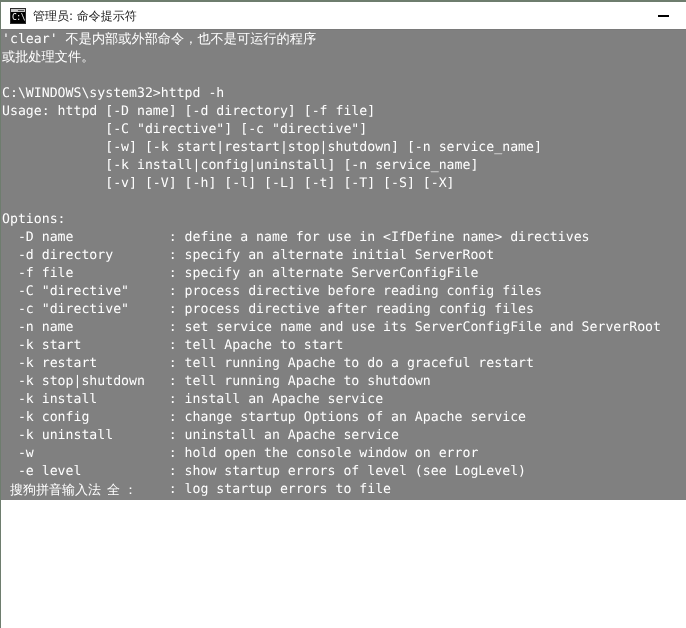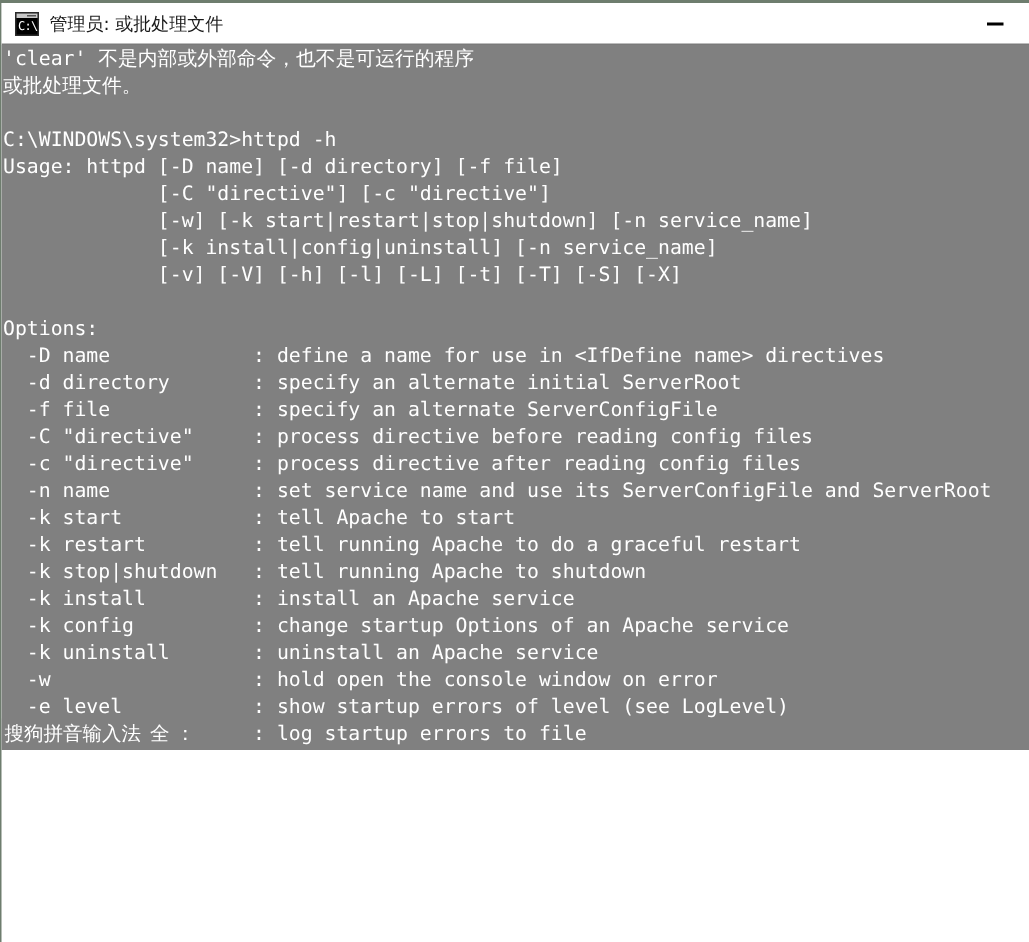--- a/index.html
+++ b/index.html
@@ -144,21 +144,21 @@
 
   
   #ime-bar {
     position: absolute;
     left: 0;
     bottom: 0;
     height: 21px;
     display: flex;
     align-items: center;
     background: #808080;
-    padding-left: 2px;
+    padding-left: 9px;
   }
   #ime-bar .ime-name {
     font-family: "DejaVu Sans", sans-serif;
     font-size: 13px;
     color: #ffffff;
     white-space: nowrap;
     line-height: 15px;
   }
   #ime-bar .ime-mode {
     font-family: "DejaVu Sans", sans-serif;
@@ -180,21 +180,21 @@
 </head>
 <body>
 
 <div id="window">
 
   <div id="titlebar">
     <span class="cmd-icon">
       <span class="bar"></span>
       <span class="prompt">C:\</span>
     </span>
-    <span id="title-text">管理员: 或批处理文件</span>
+    <span id="title-text">管理员: 命令提示符</span>
 
     <div id="window-controls">
       <div class="win-btn">
         <span class="glyph-min"></span>
       </div>
     </div>
   </div>
 
   <div id="console">
     <pre id="console-text">'clear' 不是内部或外部命令，也不是可运行的程序

